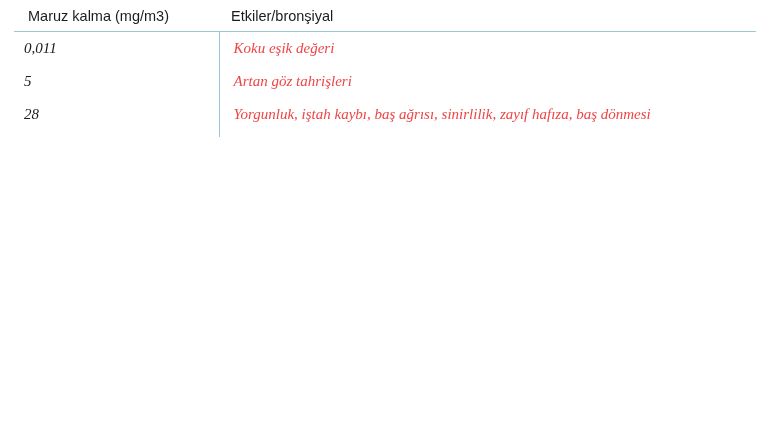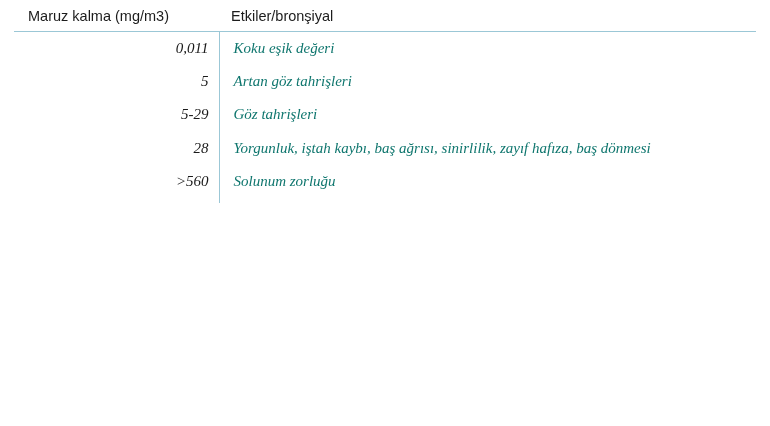--- a/index.html
+++ b/index.html
@@ -57,34 +57,34 @@
   }
 
   tbody td {
     border: none;
     vertical-align: top;
     font-size: 15px;
     line-height: 1.28;
   }
 
   tbody td.dose {
-    text-align: right;
+    text-align: left;
     font-style: italic;
     padding: 7px 10px 7px 10px;
     white-space: nowrap;
     border-right: 1.5px solid #9bc7d6;
     color: #1a1a1a;
   }
 
   tbody td.effect {
     text-align: justify;
     text-justify: inter-word;
     font-style: italic;
     padding: 7px 8px 7px 14px;
-    color: #0f766e;
+    color: #ef4444;
   }
 
   tbody tr.tall td.dose {
     padding-top: 7px;
   }
 
   tbody tr:last-child td.dose {
     padding-bottom: 12px;
   }
 </style>
@@ -105,27 +105,19 @@
     </thead>
     <tbody>
       <tr>
         <td class="dose">0,011</td>
         <td class="effect">Koku eşik değeri</td>
       </tr>
       <tr>
         <td class="dose">5</td>
         <td class="effect">Artan göz tahrişleri</td>
       </tr>
-      <tr>
-        <td class="dose">5-29</td>
-        <td class="effect">Göz tahrişleri</td>
-      </tr>
       <tr class="tall">
         <td class="dose">28</td>
         <td class="effect">Yorgunluk, iştah kaybı, baş ağrısı, sinirlilik, zayıf hafıza, baş dönmesi</td>
-      </tr>
-      <tr>
-        <td class="dose">&gt;560</td>
-        <td class="effect">Solunum zorluğu</td>
       </tr>
     </tbody>
   </table>
 </div>
 
 </body></html>

